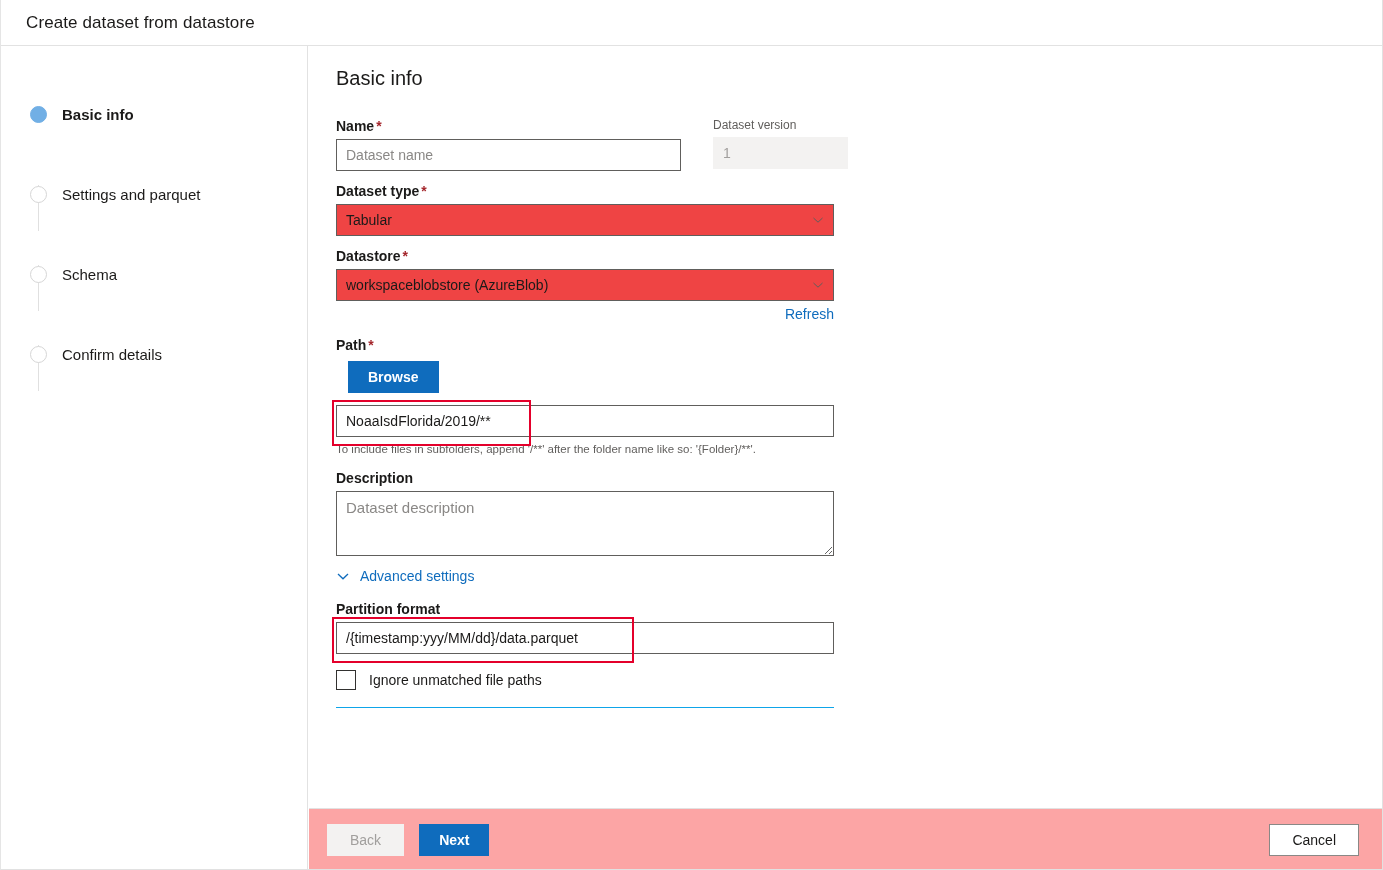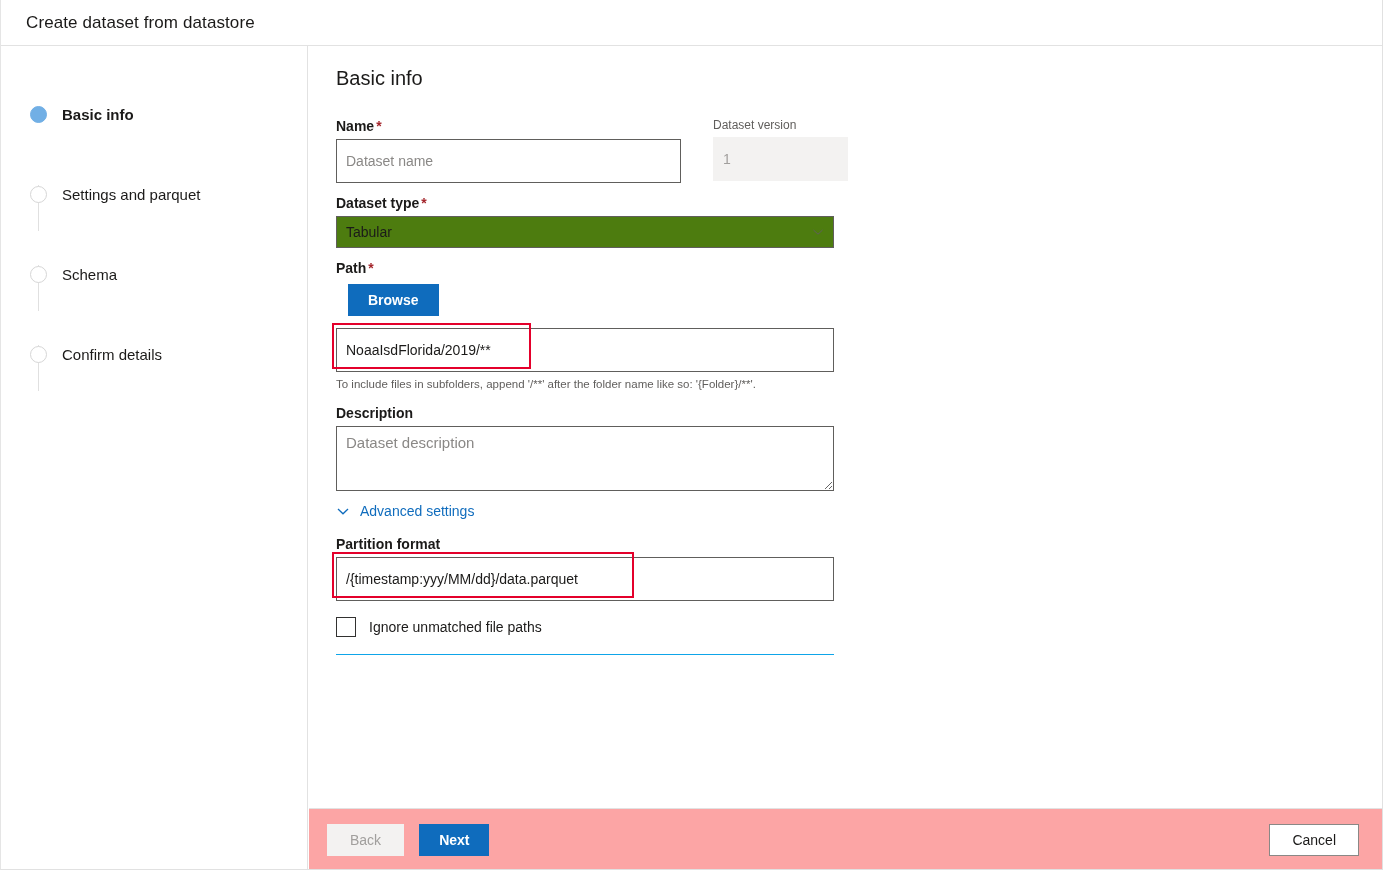--- a/index.html
+++ b/index.html
@@ -101,21 +101,21 @@
     display: block;
   }
   .req { color: #a4262c; font-weight: bold; margin-left: 2px; }
 
   .row { display: flex; align-items: flex-start; }
   .col-main { width: 345px; }
   .col-side { width: 135px; margin-left: 32px; }
 
   .txt {
     width: 100%;
-    height: 44px;
+    height: 32px;
     border: 1px solid #605e5c;
     background: #ffffff;
     font-family: "Liberation Sans", sans-serif;
     font-size: 14px;
     color: #1b1a19;
     padding: 0 9px;
     outline: none;
   }
   .txt::placeholder { color: #8a8886; }
   .txt.disabled {
@@ -132,21 +132,21 @@
     margin-bottom: 5px;
     display: block;
   }
 
   
   .dropdown {
     position: relative;
     width: 498px;
     height: 32px;
     border: 1px solid #605e5c;
-    background: #4d7c0f;
+    background: #ef4444;
     display: flex; align-items: center;
     padding: 0 30px 0 9px;
     font-size: 14px;
     color: #1b1a19;
     cursor: pointer;
   }
   .chev {
     position: absolute; right: 9px; top: 50%;
     transform: translateY(-50%);
     width: 12px; height: 12px;
@@ -330,20 +330,34 @@
         <div class="dropdown">
           <span>Tabular</span>
           <span class="chev">
             <svg width="12" height="12" viewBox="0 0 12 12">
                 <path d="M1.5 4L6 8.2L10.5 4" stroke="#605e5c" stroke-width="1" fill="none"></path>
               </svg>
           </span>
         </div>
       </div>
 
+      <div>
+        <label class="field-label"><span>Datastore</span><span class="req">*</span></label>
+        <div class="dropdown">
+          <span>workspaceblobstore (AzureBlob)</span>
+          <span class="chev">
+            <svg width="12" height="12" viewBox="0 0 12 12">
+                <path d="M1.5 4L6 8.2L10.5 4" stroke="#605e5c" stroke-width="1" fill="none"></path>
+              </svg>
+          </span>
+        </div>
+        <div class="refresh-row">
+          <span class="link">Refresh</span>
+        </div>
+      </div>
 
       <div>
         <label class="field-label"><span>Path</span><span class="req">*</span></label>
         <button class="btn-primary" style="margin:3px 0 12px 12px;">Browse</button>
         <div class="wide-input-wrap annot" style="--aw:195px;">
           <input class="txt" type="text" value="NoaaIsdFlorida/2019/**" style="">
         </div>
         <div class="helper">To include files in subfolders, append '/**' after the folder name like so: '{Folder}/**'.</div>
       </div>
 

